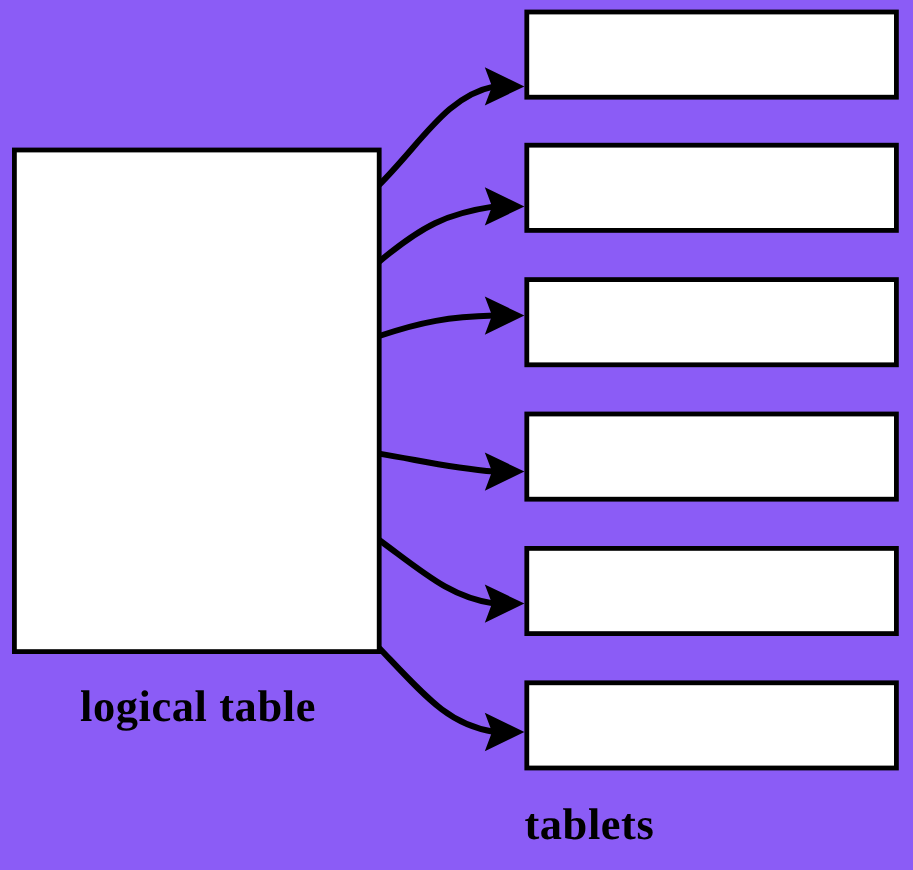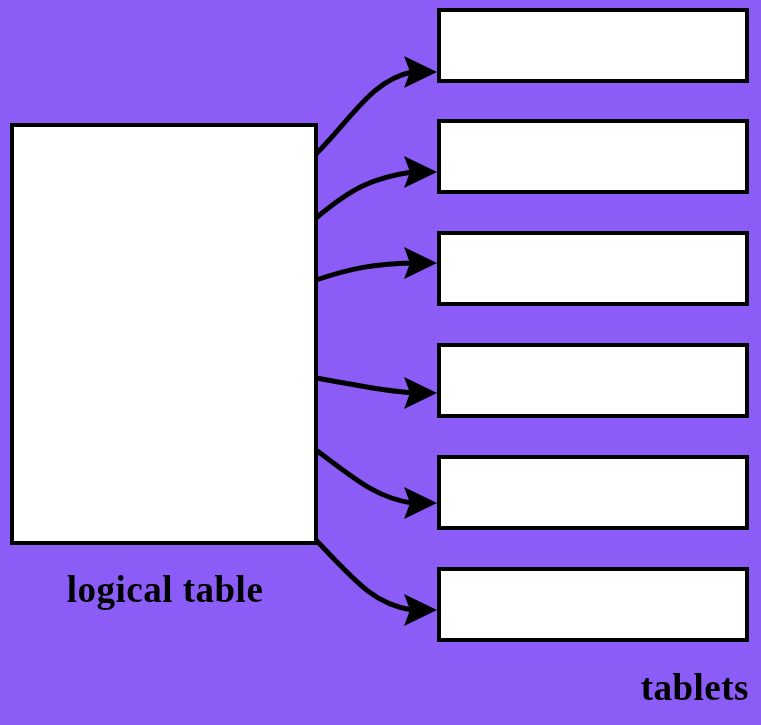--- a/index.html
+++ b/index.html
@@ -50,21 +50,21 @@
     top: 567px;
     width: 330px;
     text-align: center;
     font-size: 37px;
     line-height: 46px;
   }
   #caption-tablets {
     left: 437px;
     top: 665px;
     width: 312px;
-    text-align: right;
+    text-align: left;
     font-size: 37px;
     line-height: 46px;
   }
 </style>
 </head>
 <body>
 
 <div id="canvas">
 
   <svg id="diagram-svg" viewBox="0 0 761 725">

